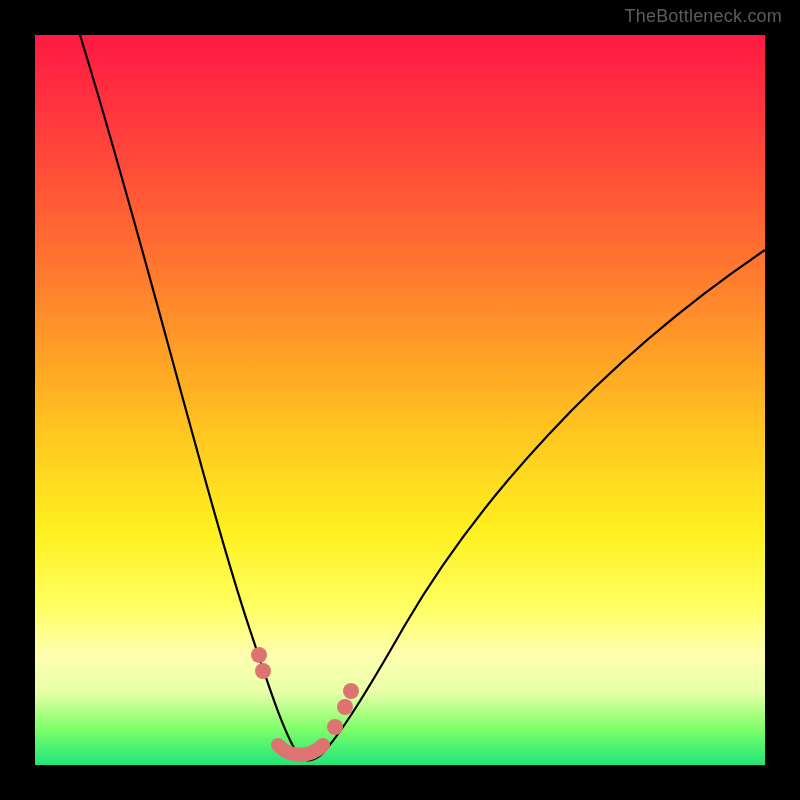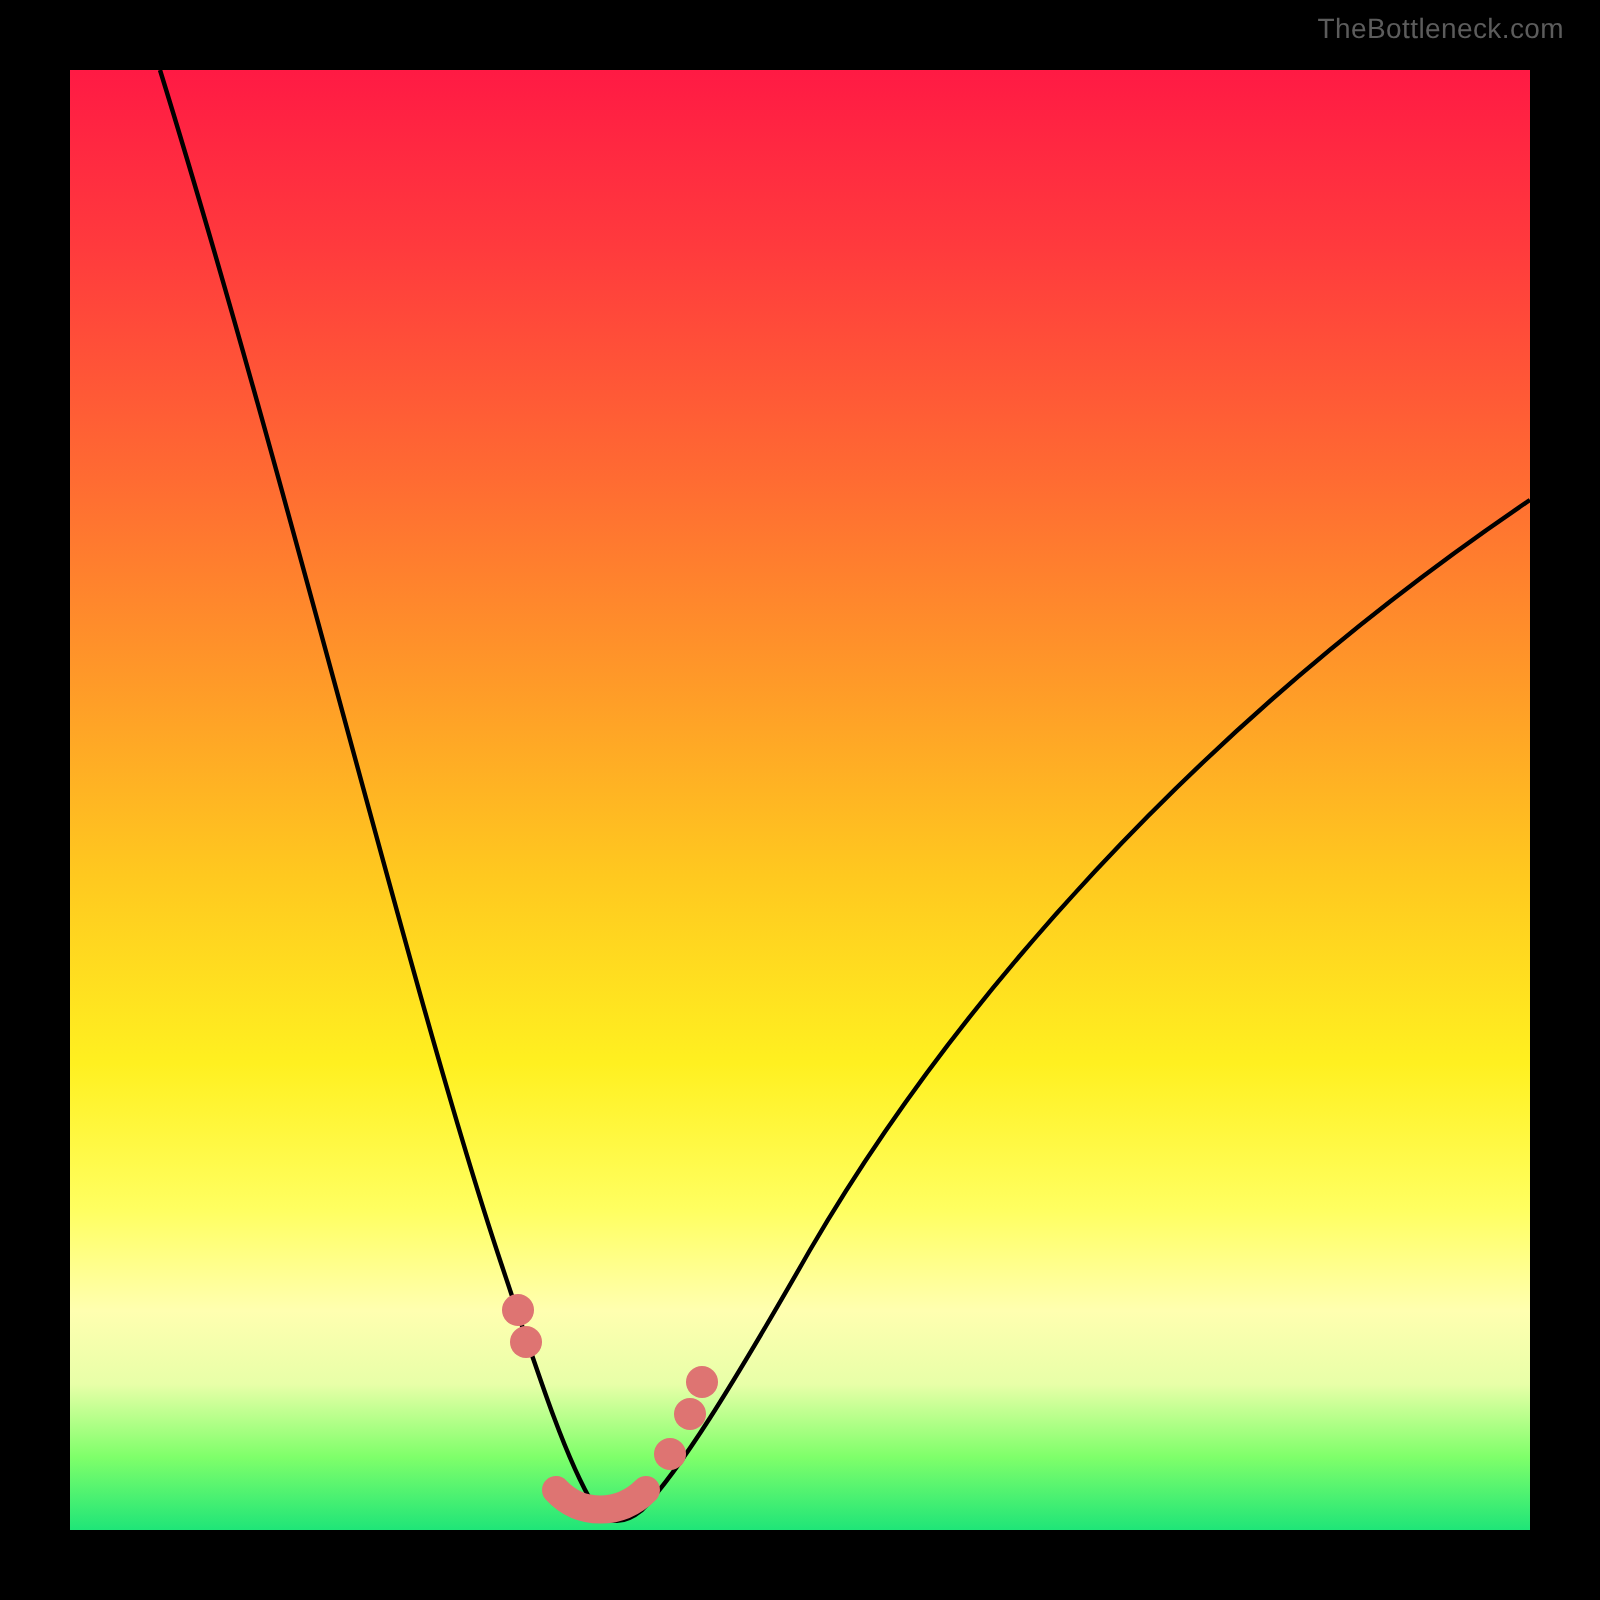--- a/index.html
+++ b/index.html
@@ -42,21 +42,21 @@
       #7fff6a 95%,
       #1fe578 100%
     );
   }
 
   .watermark {
     position: absolute;
     top: 6px;
     right: 18px;
     color: #5c5c5c;
-    font-size: 14px;
+    font-size: 18px;
     font-weight: 400;
     letter-spacing: 0.2px;
   }
 
   svg.curve {
     position: absolute;
     top: 0;
     left: 0;
     width: 730px;
     height: 730px;

